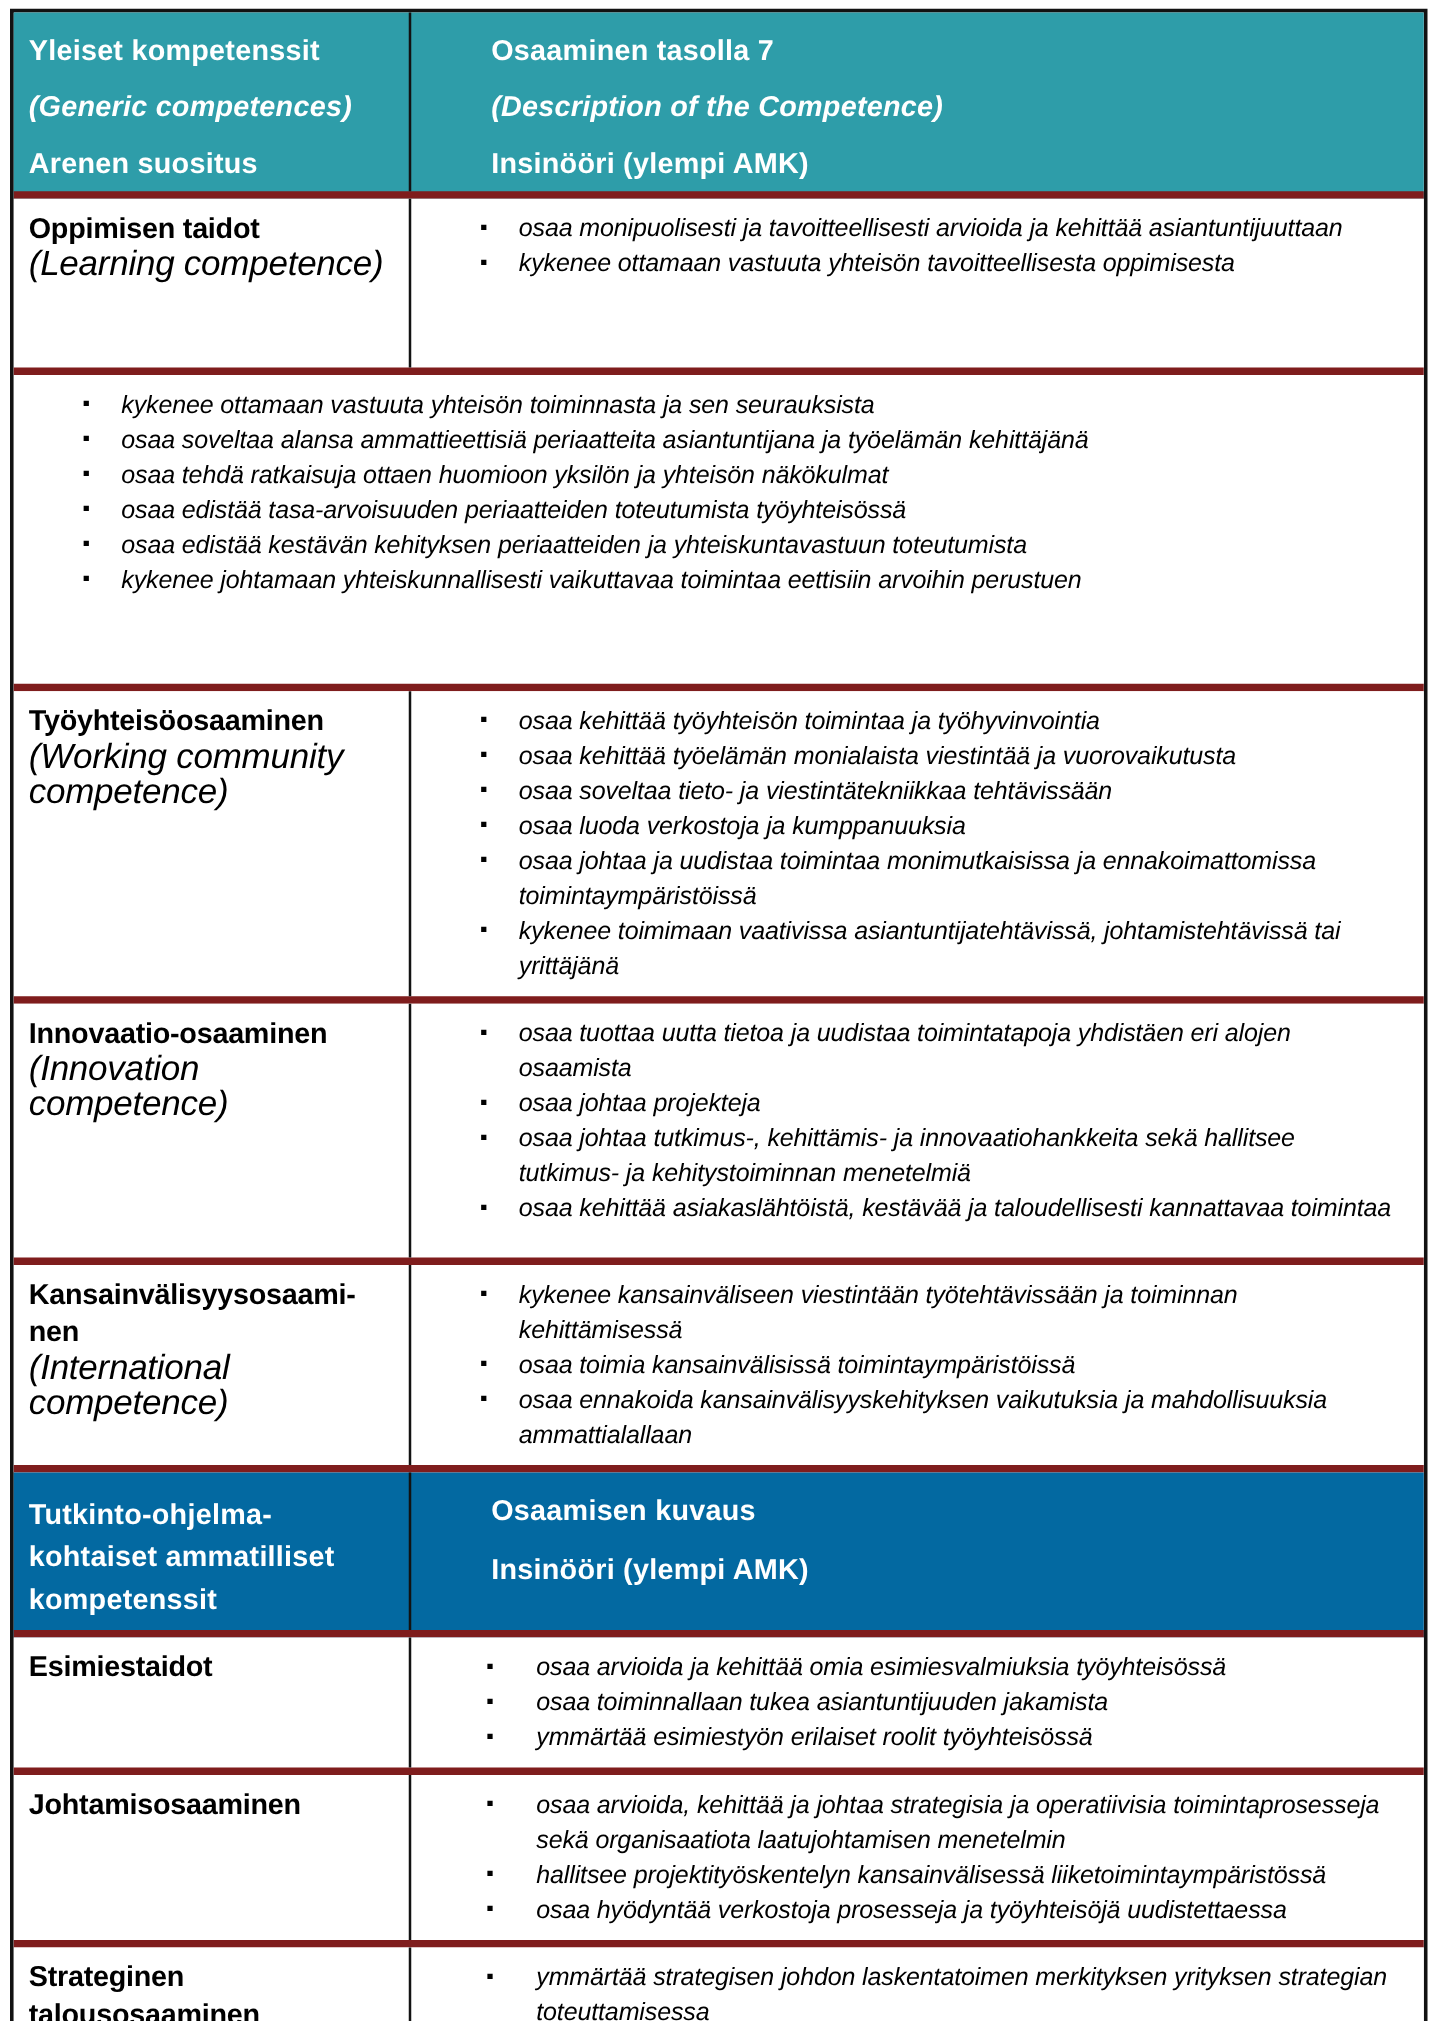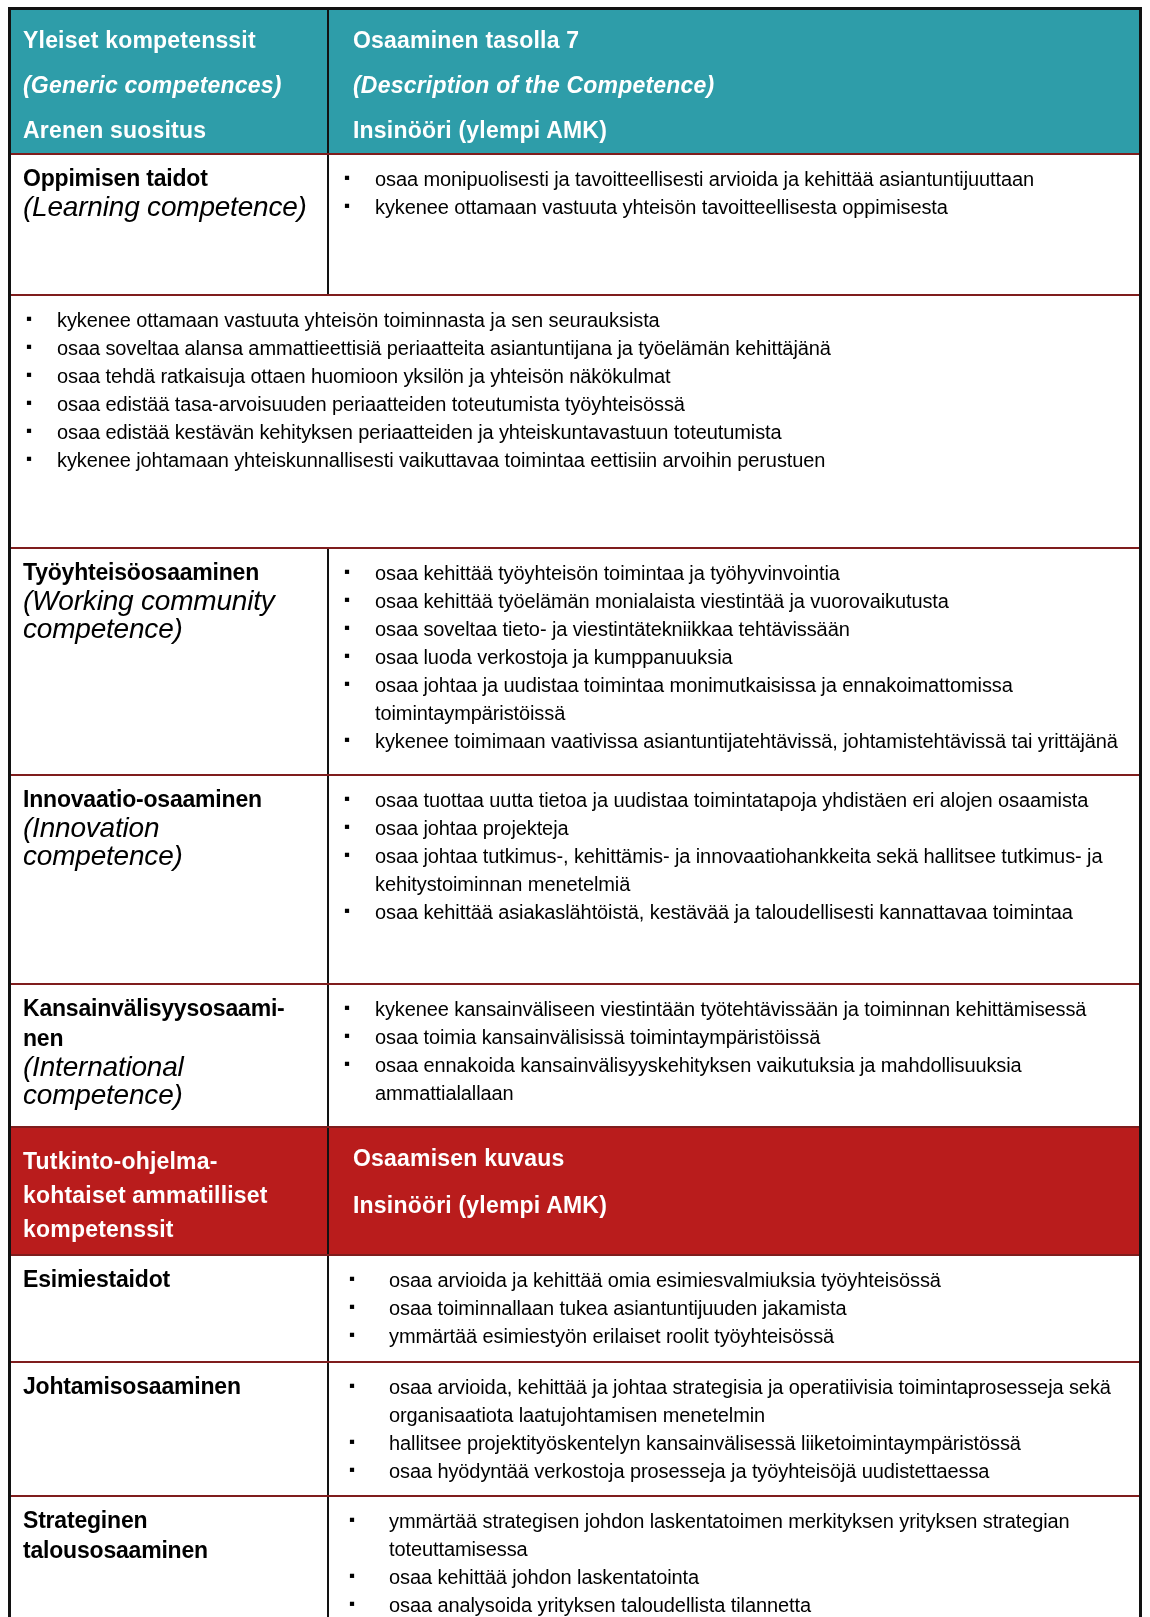--- a/index.html
+++ b/index.html
@@ -17,40 +17,41 @@
     padding: 7px 8px;
   }
   .tbl {
     width: 100%;
     box-sizing: border-box;
     border: 3px solid #121212;
   }
   .row {
     display: flex;
     box-sizing: border-box;
-    border-bottom: 2px solid #7f1d1d;
+    border-bottom: 6px solid #7f1d1d;
     background: #ffffff;
   }
   .row:last-child { border-bottom: none; }
   .cell {
     box-sizing: border-box;
   }
   .cell.left {
     width: 318px;
     flex: 0 0 318px;
     border-right: 2px solid #121212;
     padding: 8px 10px 8px 12px;
   }
   .cell.right {
     flex: 1 1 auto;
     padding: 4px 18px 6px 0;
+    margin-left: 40px;
   }
   
   .row.teal  { background: #2E9DA9; }
-  .row.orange{ background: #b91c1c; justify-content: center; }
+  .row.orange{ background: #0369a1; justify-content: center; }
   .row.teal .cell.left, .row.orange .cell.left { padding-top: 16px; }
   .hdr-lines {
     display: flex;
     flex-direction: column;
     row-gap: 16px;
   }
   .hdr-line {
     color: #ffffff;
     font-weight: bold;
     font-size: 23px;
@@ -72,20 +73,21 @@
     font-style: italic;
     font-size: 28px;
     line-height: 28px;
     white-space: pre-line;
     letter-spacing: -0.2px;
   }
   ul.bullets {
     margin: 0;
     padding: 6px 0 4px 0;
     list-style: none;
+    font-style: italic;
   }
   ul.bullets li {
     position: relative;
     font-size: 20px;
     line-height: 28px;
     letter-spacing: -0.1px;
     padding-left: 46px;
   }
   ul.bullets li::before {
     content: "\25AA";

